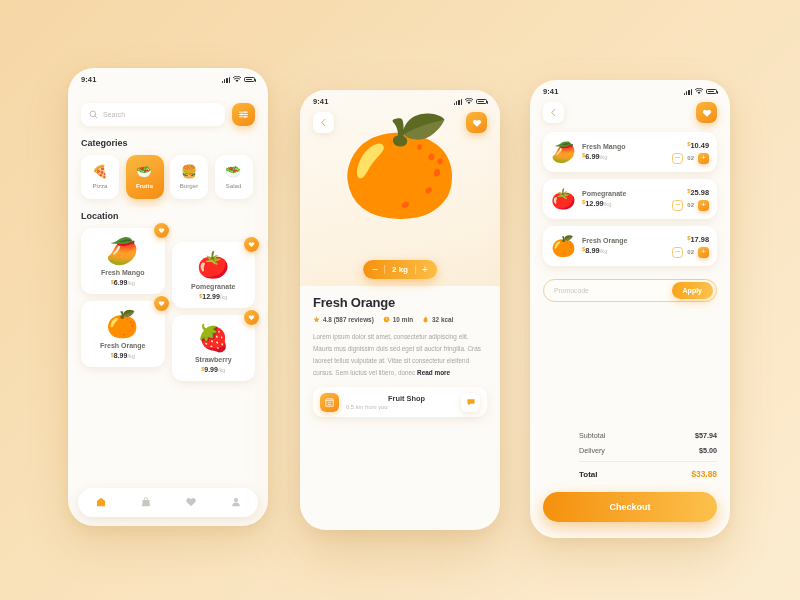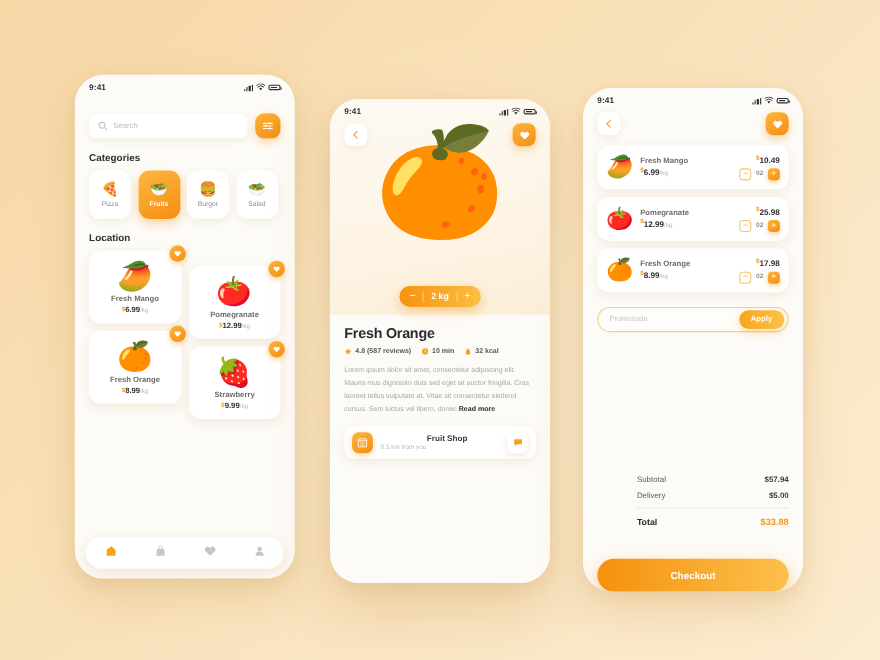--- a/index.html
+++ b/index.html
@@ -220,21 +220,21 @@
 
   .summary { position:absolute; left:13px; right:13px; bottom:59px;margin-left:36px; }
   .sum-row { display:flex; justify-content:space-between; align-items:center; font-size:7.2px; color:#5d5b60; margin-bottom:6px;}
   .sum-row .v { color:#3a3a40; font-weight:700;}
   .sum-div { height:1px; background:#ececec; margin:4px 0 7px;}
   .sum-total { display:flex; justify-content:space-between; align-items:flex-end; }
   .sum-total .l { font-size:8px; font-weight:700; color:#2a2a30;}
   .sum-total .v { font-size:8.4px; font-weight:700; color:#f5960f;}
 
   .checkout-btn {
-    position:absolute; left:13px; right:13px; bottom:0; height:30px;
+    position:absolute; left:13px; right:13px; bottom:16px; height:30px;
     border-radius:15px; background:linear-gradient(95deg,#f5900d,#fcc14c);
     display:flex;align-items:center;justify-content:center;
     color:#fff; font-size:9px; font-weight:700;
     box-shadow:0 6px 16px rgba(245,150,25,0.45);
   }
 </style>
 </head>
 <body>
 
 <div class="stage">

